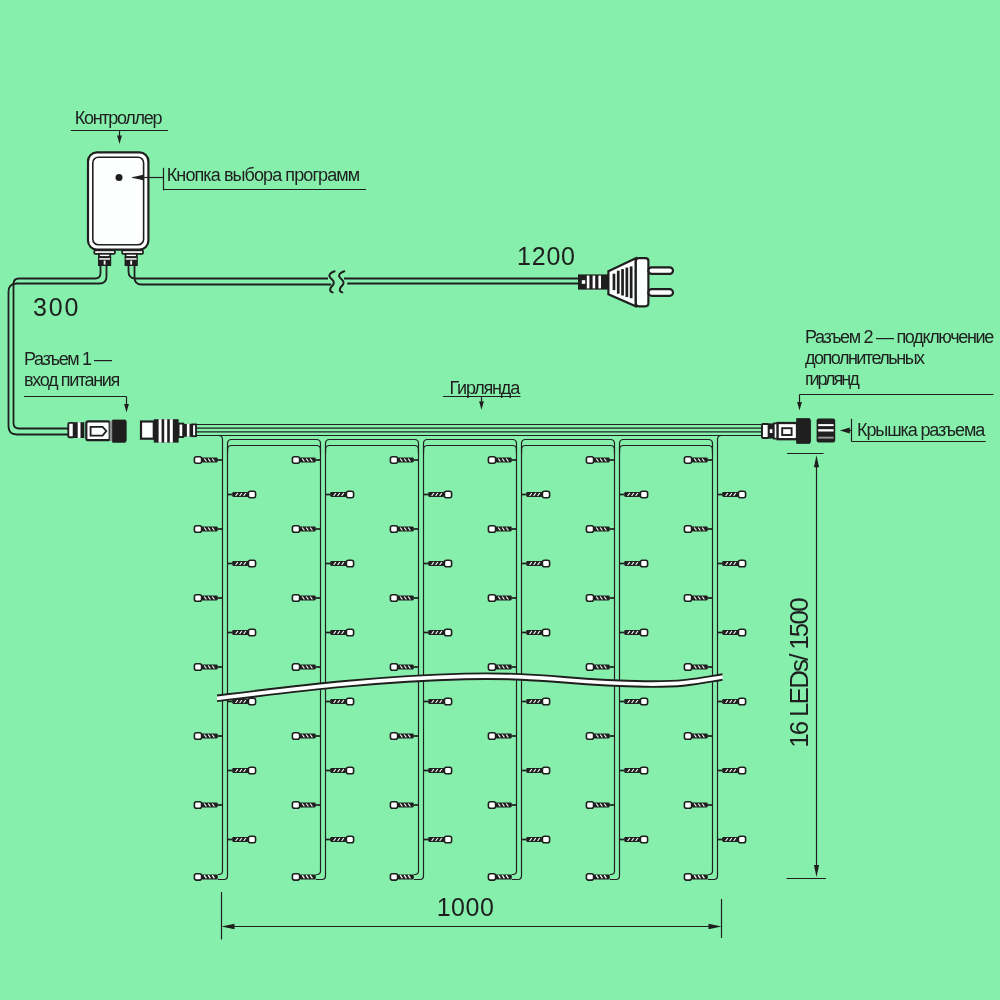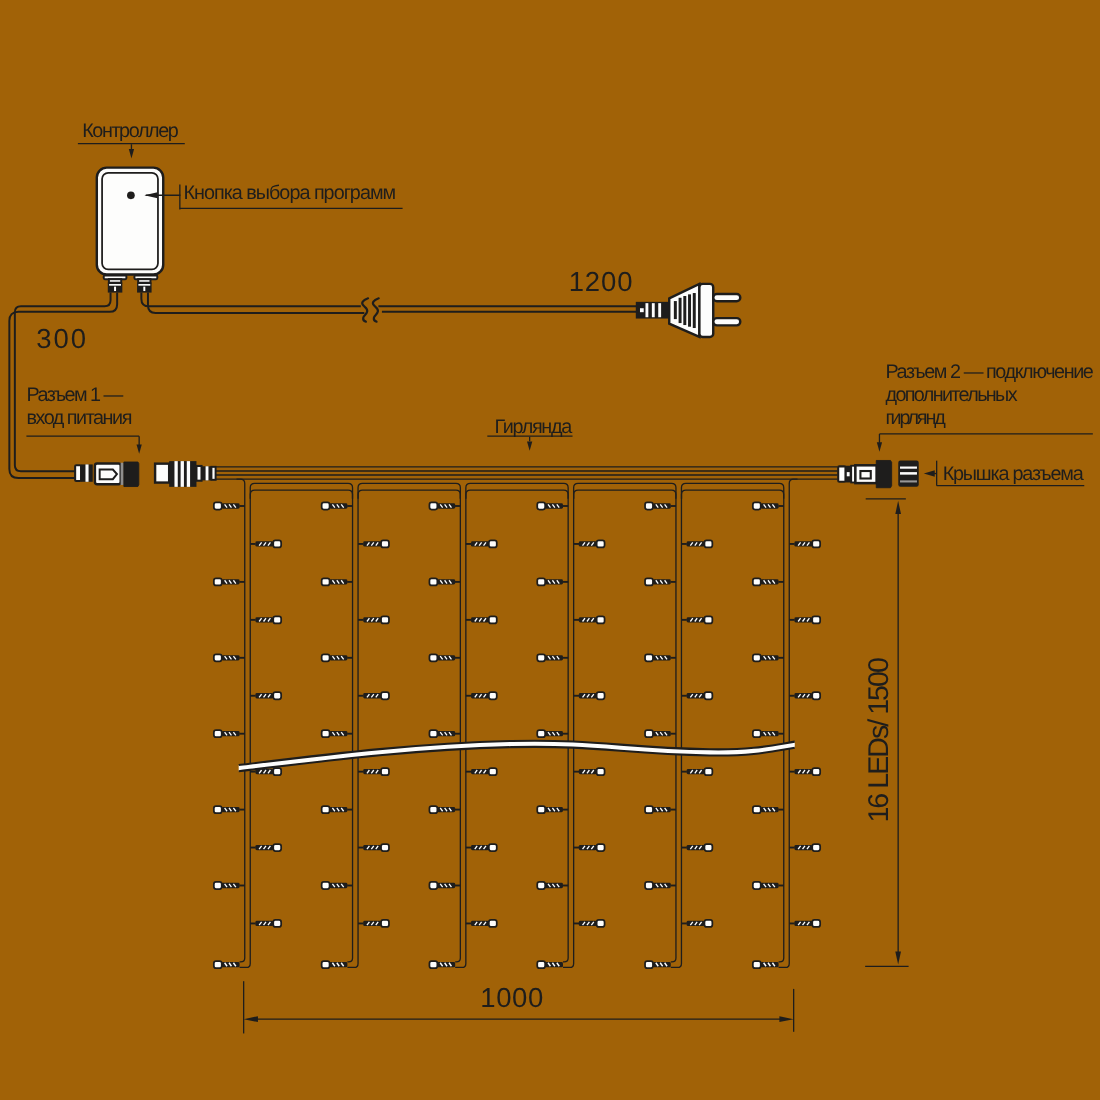--- a/index.html
+++ b/index.html
@@ -1,16 +1,16 @@
 <!DOCTYPE html>
 <html><head>
 <meta charset="utf-8">
 <style>
   html,body { margin:0; padding:0; background:#ffffff; }
-  .page { position:relative; width:1000px; height:1000px; background:#a16207; overflow:hidden; transform:translateZ(0); }
+  .page { position:relative; width:1000px; height:1000px; background:#86efac; overflow:hidden; transform:translateZ(0); }
   text { font-family:"Liberation Sans", sans-serif; }
 </style>
 </head>
 <body>
 <div class="page">
 <svg width="1000" height="1000" viewBox="0 0 1000 1000" style="opacity:0.99">
 <g>
 <rect x="88" y="152.4" width="60.4" height="97.2" rx="9" fill="white" stroke="#1d1d1d" stroke-width="2.2"></rect>
 <rect x="92.8" y="157.2" width="50.8" height="87.6" rx="5.5" fill="white" stroke="#1d1d1d" stroke-width="1.6"></rect>
 <circle cx="119" cy="177.6" r="3.5" fill="#1d1d1d"></circle>

